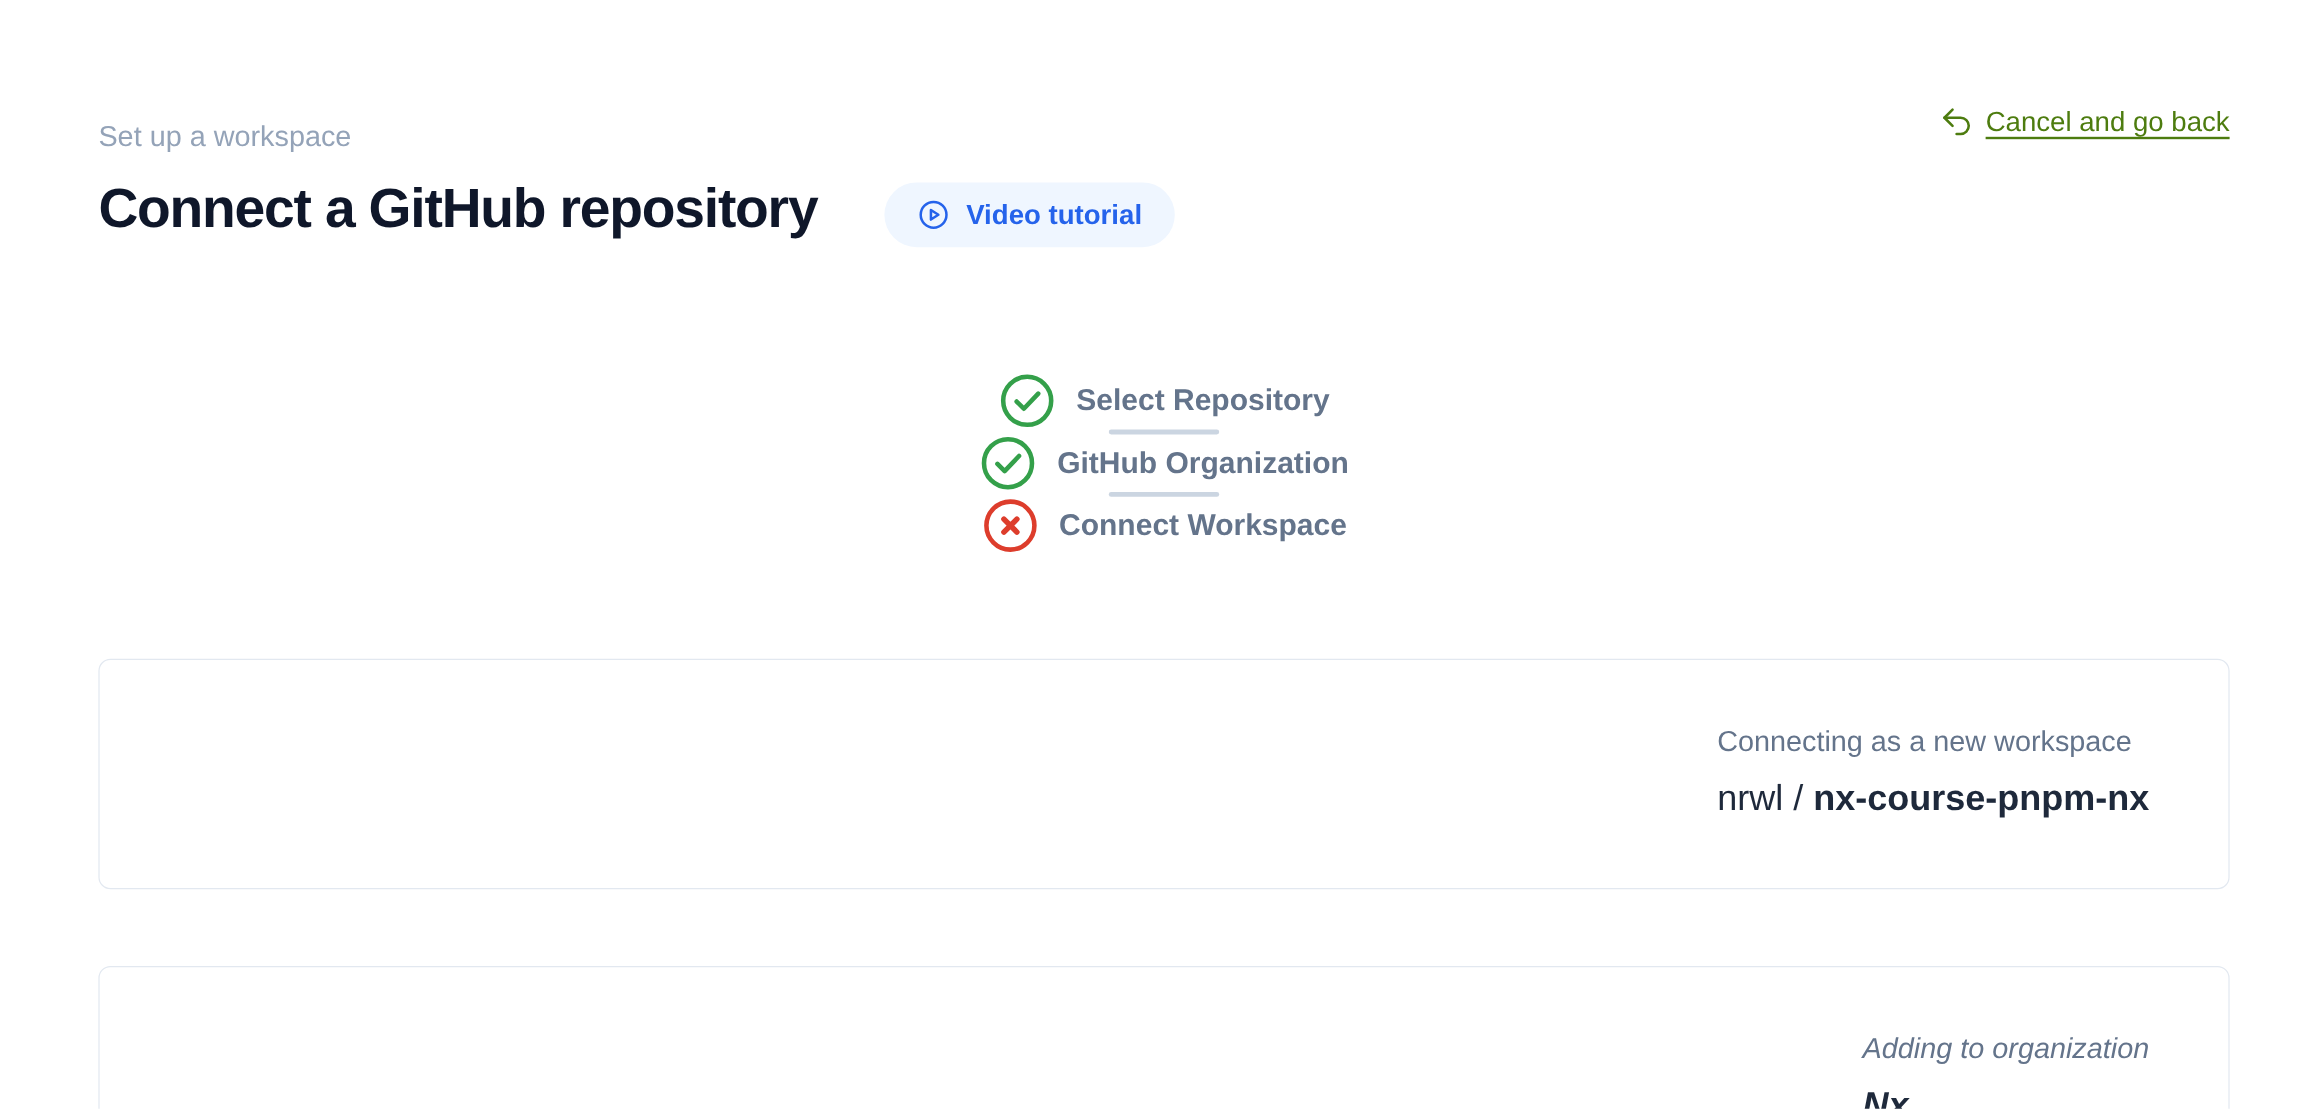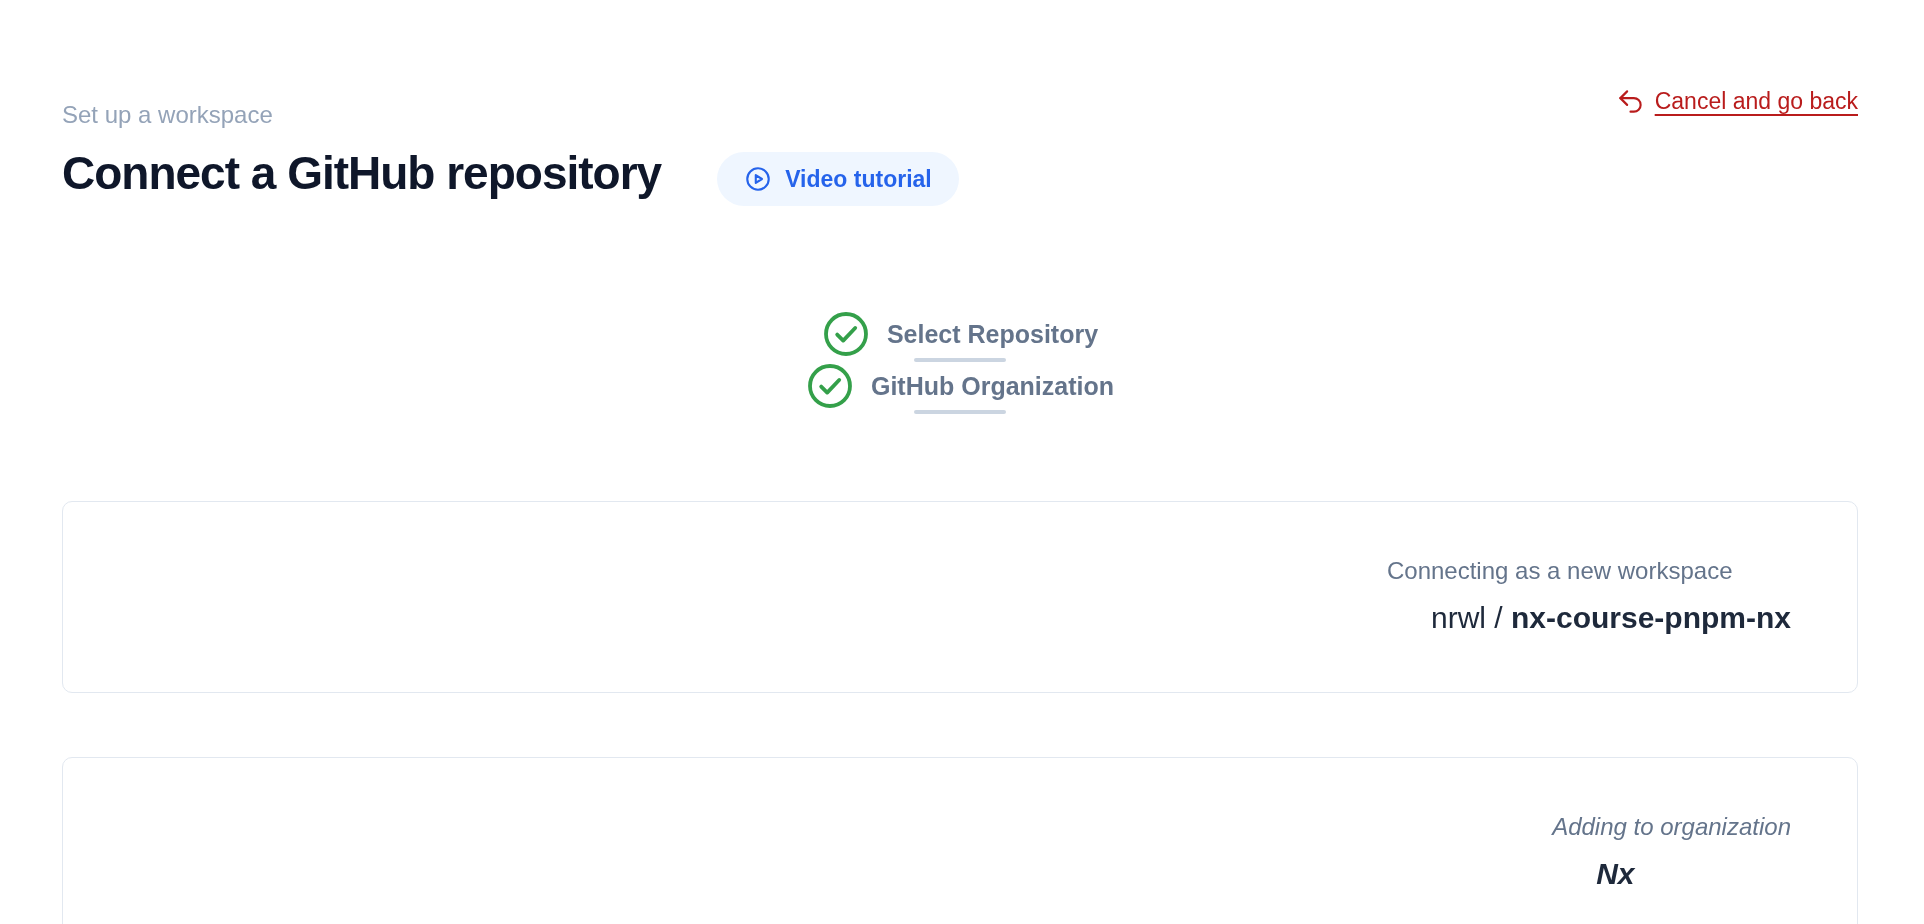--- a/index.html
+++ b/index.html
@@ -6,21 +6,21 @@
   html, body { width: 1924px; height: 924px; }
   body {
     background: #ffffff;
     font-family: "Liberation Sans", "DejaVu Sans", sans-serif;
     color: #0f172a;
     overflow: hidden;
   }
   .page {
     width: 100%;
     height: 100%;
-    padding: 88px 66px 0 62px;
+    padding: 88px 66px 0 82px;
     border-radius: 26px;
   }
 
   
   .header-row {
     display: flex;
     justify-content: space-between;
     align-items: flex-start;
   }
   .eyebrow {
@@ -57,21 +57,21 @@
     font-weight: 700;
     cursor: pointer;
     margin-top: 12px;
   }
   .video-pill svg { display: block; }
 
   .cancel-link, .card-action-link {
     display: inline-flex;
     align-items: center;
     gap: 11px;
-    color: #b91c1c;
+    color: #4d7c0f;
     font-size: 23px;
     font-weight: 500;
     text-decoration: none;
     cursor: pointer;
     white-space: nowrap;
   }
   .cancel-link .link-text, .card-action-link .link-text {
     text-decoration: underline;
     text-decoration-thickness: 1.5px;
     text-underline-offset: 5px;
@@ -125,21 +125,20 @@
     font-size: 24px;
     line-height: 30px;
     color: #64748b;
     font-weight: 400;
   }
   .card-value {
     margin-top: 14px;
     font-size: 30px;
     line-height: 36px;
     color: #1e293b;
-    margin-left: 44px;
   }
   .card-value .value-prefix { font-weight: 500; }
   .card-value .value-bold   { font-weight: 700; }
   .card-action-link { margin-top: 3px; }
 </style>
 </head>
 <body>
 
 <div class="page">
 
@@ -189,20 +188,29 @@
         <svg width="48" height="48" viewBox="0 0 24 24" fill="none" stroke="currentColor" stroke-linecap="round" stroke-linejoin="round">
           <circle cx="12" cy="12" r="10" stroke-width="1.9"></circle>
           <path d="M7.6 12.3l3 3L16.6 9" stroke-width="1.9"></path>
         </svg>
       </span>
       <span class="step-label">GitHub Organization</span>
     </div>
 
     <div class="connector"></div>
 
+    <div class="step">
+      <span class="step-icon error">
+        <svg width="48" height="48" viewBox="0 0 24 24" fill="none" stroke="currentColor" stroke-linecap="round" stroke-linejoin="round">
+          <circle cx="12" cy="12" r="10" stroke-width="1.9"></circle>
+          <path d="M9.3 9.3l5.4 5.4M14.7 9.3l-5.4 5.4" stroke-width="2.3"></path>
+        </svg>
+      </span>
+      <span class="step-label">Connect Workspace</span>
+    </div>
 
   </div>
 
   <div class="card card-repository">
     <div>
       <div class="card-label">Connecting as a new workspace</div>
       <div class="card-value">
         <span class="value-prefix">nrwl / </span><span class="value-bold">nx-course-pnpm-nx</span>
       </div>
     </div>

